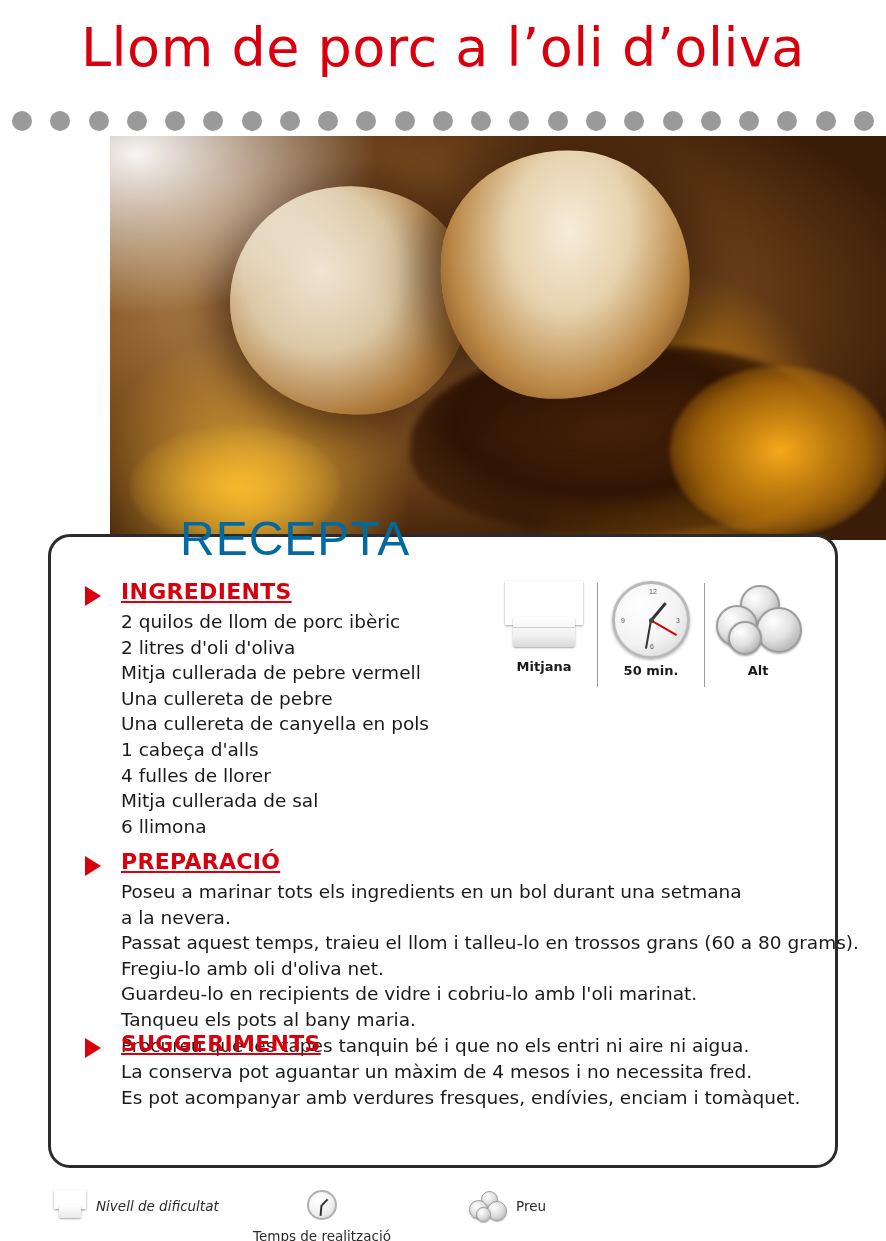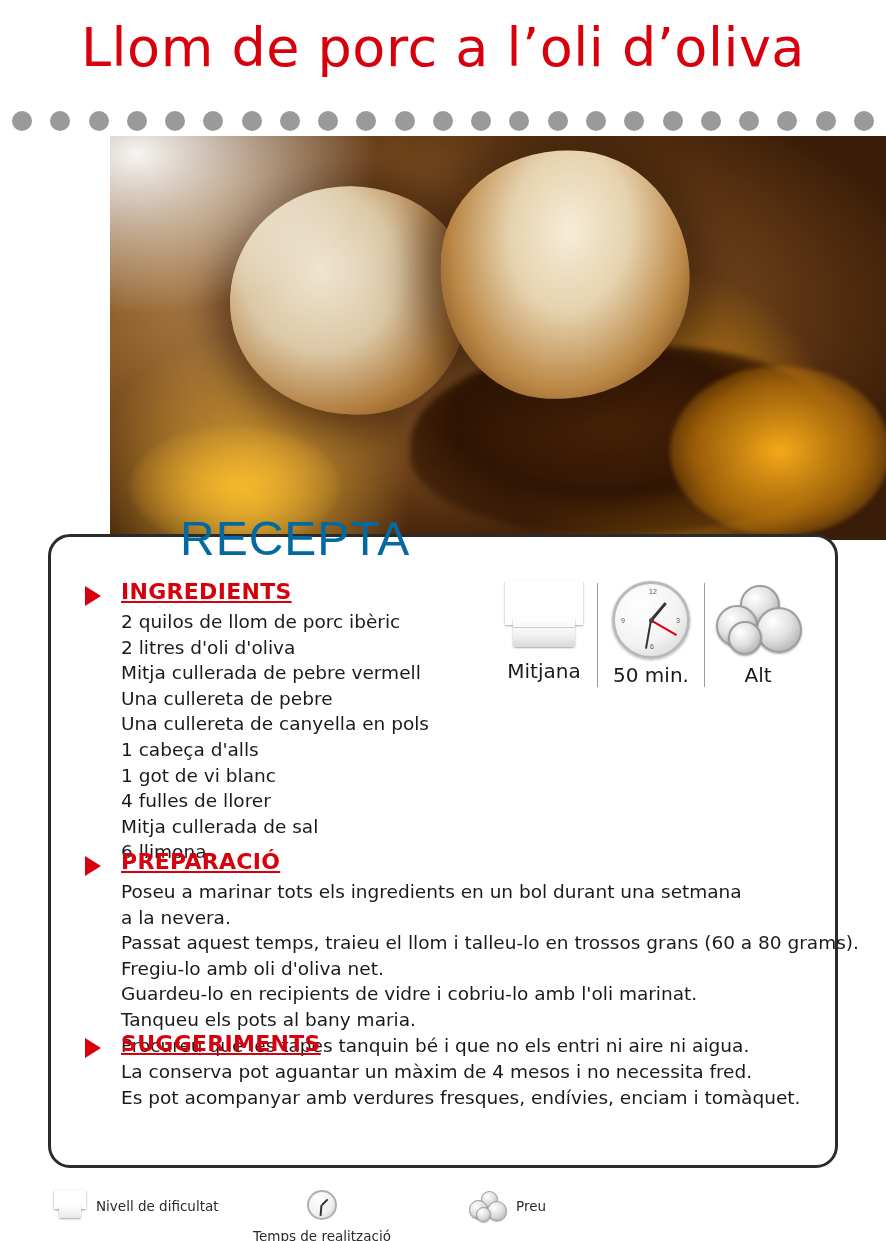--- a/index.html
+++ b/index.html
@@ -182,22 +182,22 @@
     display: flex;
     align-items: flex-start;
   }
   .iconcell {
     width: 106px;
     text-align: center;
     position: relative;
   }
   .iconcell .cap {
     margin-top: 4px;
-    font-size: 20px;
-    font-weight: normal;
+    font-size: 13px;
+    font-weight: bold;
     color: #1a1a1a;
     font-family: "DejaVu Sans", sans-serif;
   }
   .vline {
     width: 1px;
     height: 104px;
     background: #9b9b9b;
     margin-top: 2px;
   }
 
@@ -268,21 +268,21 @@
   }
   .legend {
     position: absolute;
     display: flex;
     align-items: center;
     gap: 8px;
     font-size: 13.5px;
     color: #2b2b2b;
     font-family: "DejaVu Sans", sans-serif;
   }
-  .legend.l1 { left: 4px;   top: 2px; }
+  .legend.l1 { left: 4px;   top: 2px; font-style: italic; }
   .legend.l2 { left: 205px; top: 2px; flex-direction: column; }
   .legend.l3 { left: 420px; top: 2px; }
 
   .mini-hat { width: 36px; height: 32px; position: relative; }
   .mini-hat .p {
     position: absolute; left: 2px; top: 0; width: 32px; height: 19px;
     background:
       radial-gradient(circle at 20% 55%, #ffffff 0 52%, rgba(0,0,0,0) 53%),
       radial-gradient(circle at 50% 34%, #ffffff 0 56%, rgba(0,0,0,0) 57%),
       radial-gradient(circle at 80% 55%, #ffffff 0 52%, rgba(0,0,0,0) 53%);
@@ -396,21 +396,20 @@
   <div class="section" style="left:0; top:42px; width:430px;">
     <div class="bullet" style="top:7px;"></div>
     <div class="sec-title" style="margin-left:70px;">INGREDIENTS</div>
     <div class="lines" style="margin-left:70px; margin-top:5px;">
       <div>2 quilos de llom de porc ibèric</div>
       <div>2 litres d'oli d'oliva</div>
       <div>Mitja cullerada de pebre vermell</div>
       <div>Una cullereta de pebre</div>
       <div>Una cullereta de canyella en pols</div>
       <div>1 cabeça d'alls</div>
-      <div>1 got de vi blanc</div>
       <div>4 fulles de llorer</div>
       <div>Mitja cullerada de sal</div>
       <div>6 llimona</div>
     </div>
   </div>
 
   <div class="section" style="left:0; top:312px; width:780px;">
     <div class="bullet" style="top:7px;"></div>
     <div class="sec-title" style="margin-left:70px;">PREPARACIÓ</div>
     <div class="lines" style="margin-left:70px; margin-top:5px;">

